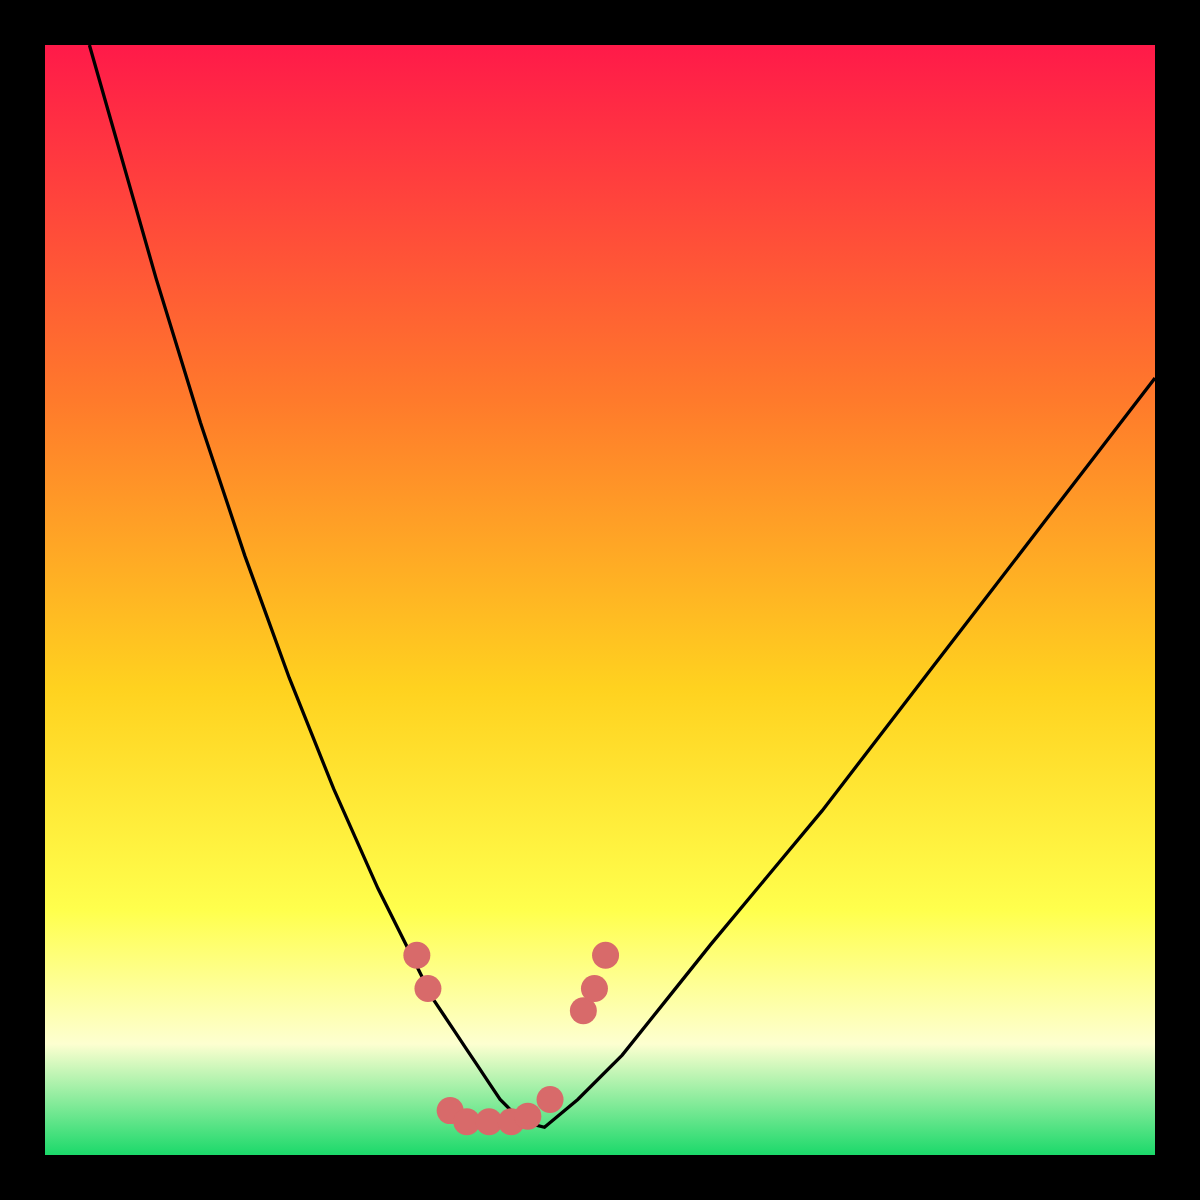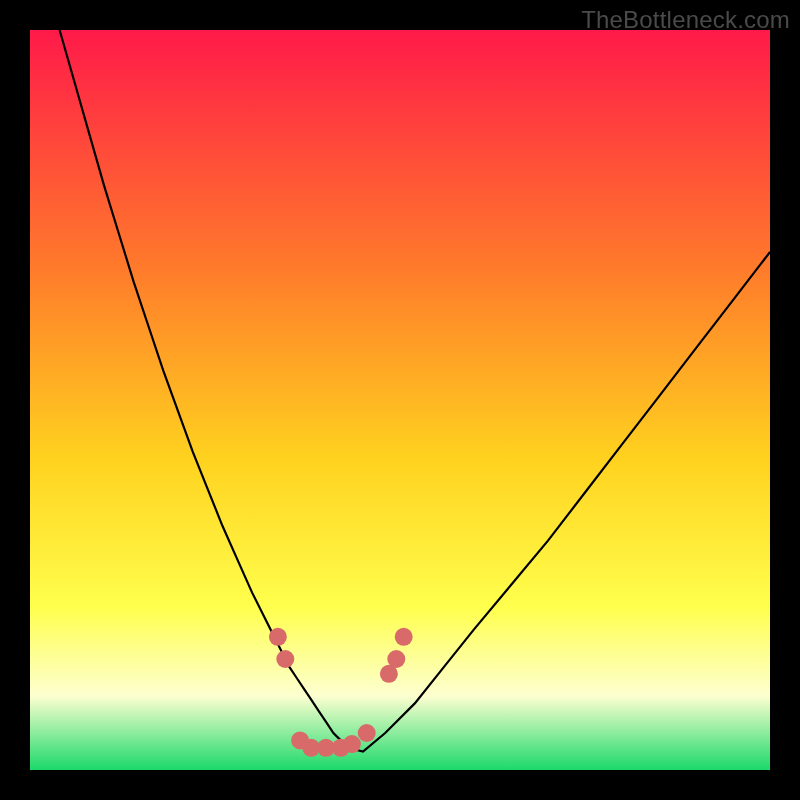--- a/index.html
+++ b/index.html
@@ -5,21 +5,20 @@
   html,body{margin:0;padding:0;width:800px;height:800px;overflow:hidden;background:#000;font-family:Arial,Helvetica,sans-serif}
   .stage{position:relative;width:800px;height:800px;background:#000}
   .plot{position:absolute;left:30px;top:30px;width:740px;height:740px}
   .watermark{position:absolute;top:6px;right:10px;color:#4a4a4a;font-size:24px;font-weight:400;letter-spacing:0.2px}
   svg{display:block}
 </style>
 </head>
 <body>
 
 <div class="stage">
-  <div class="watermark">TheBottleneck.com</div>
   <div class="plot">
     <svg width="740" height="740" viewBox="0 0 740 740">
       <defs>
         <linearGradient id="bg" x1="0" y1="0" x2="0" y2="1">
           <stop id="g0" offset="0%" stop-color="#ff1a49"></stop>
           <stop id="g1" offset="32%" stop-color="#ff7a2b"></stop>
           <stop id="g2" offset="58%" stop-color="#ffd21f"></stop>
           <stop id="g3" offset="78%" stop-color="#ffff4d"></stop>
           <stop id="g4" offset="90%" stop-color="#fdffd0"></stop>
           <stop id="g5" offset="100%" stop-color="#1bd96a"></stop>

